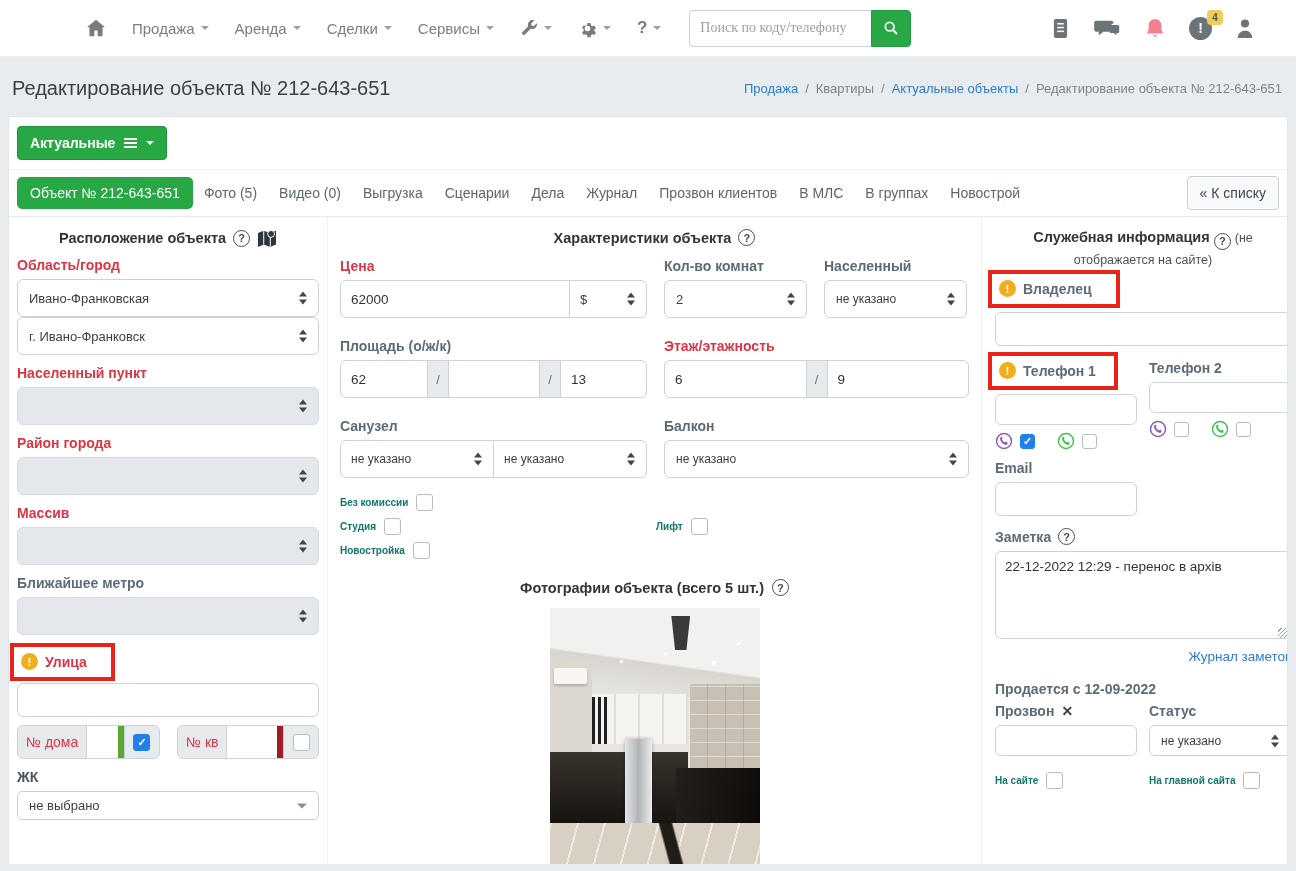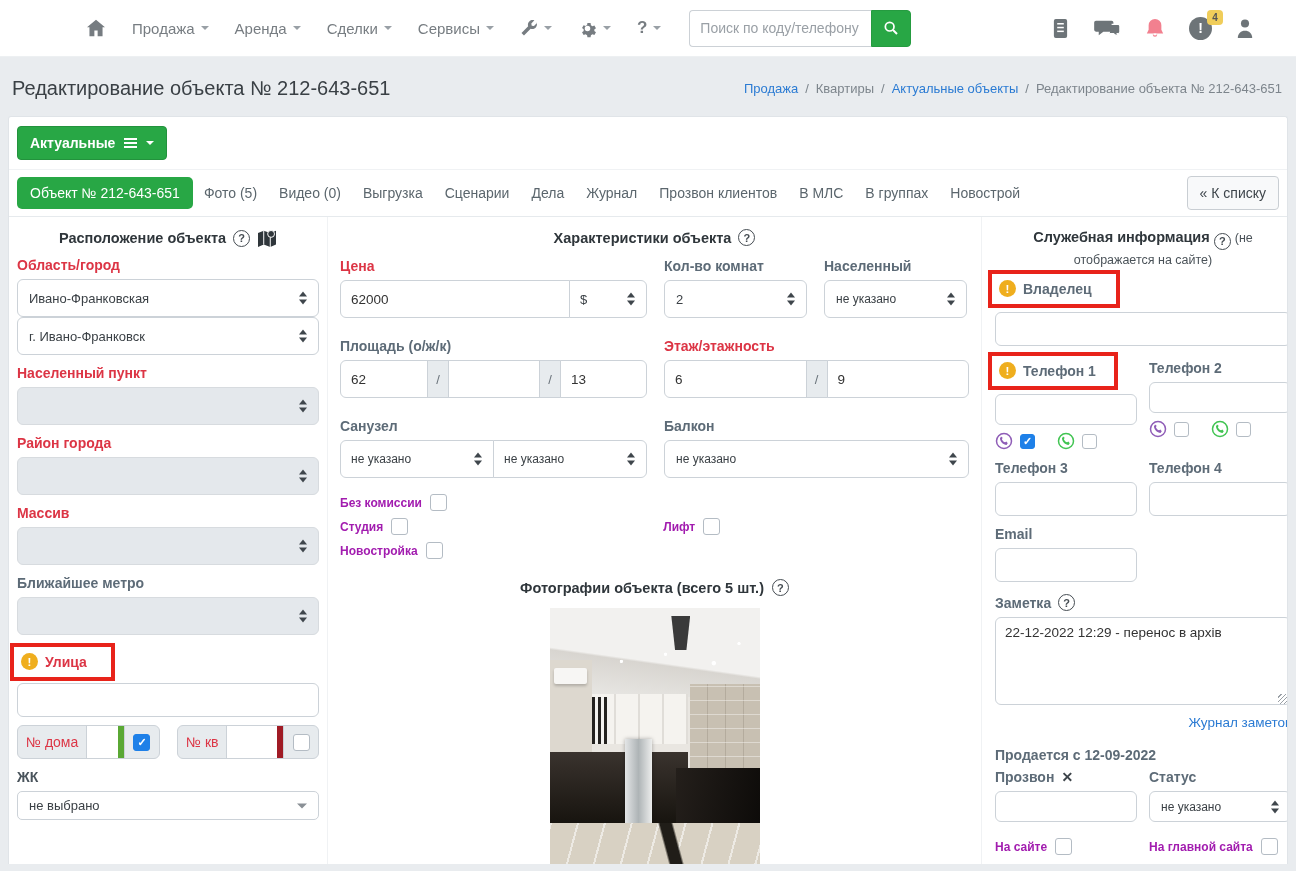--- a/index.html
+++ b/index.html
@@ -5,21 +5,21 @@
 *{box-sizing:border-box;margin:0;padding:0}
 html,body{width:1296px;height:871px;overflow:hidden}
 body{background:#e9ecef;font-family:"Liberation Sans",sans-serif}
 a{text-decoration:none}
 
 .navbar{height:57px;background:#fff;display:flex;align-items:center;padding:0 42px 0 86px;gap:26px;border-bottom:1px solid #edf0f2}
 .nav-item{display:inline-flex;align-items:center;gap:6px;color:#777d82;font-size:15px;cursor:pointer;white-space:nowrap}
 .caret{width:0;height:0;border-left:4px solid transparent;border-right:4px solid transparent;border-top:4px solid #99a0a6}
 .qmark{font-weight:700;font-size:17px;color:#777d82}
 .search-wrap{display:flex;margin-left:2px}
-.search-input{width:182px;height:37px;border:1px solid #ccd1d6;border-right:0;border-radius:4px 0 0 4px;padding:0 10px;font-size:14px;color:#4c1d95;outline:none;font-family:Liberation Sans, sans-serif}
+.search-input{width:182px;height:37px;border:1px solid #ccd1d6;border-right:0;border-radius:4px 0 0 4px;padding:0 10px;font-size:14px;color:#4c1d95;outline:none;font-family:Liberation Serif, serif}
 .search-input::placeholder{color:#9aa0a6}
 .search-btn{width:40px;height:37px;background:#28a745;border:1px solid #259b40;border-radius:0 4px 4px 0;display:flex;align-items:center;justify-content:center;cursor:pointer}
 .nav-right{margin-left:auto;display:flex;align-items:center;gap:24px}
 .alert-ic{position:relative;width:23px;height:23px;background:#6d7478;border-radius:50%;color:#fff;display:flex;align-items:center;justify-content:center;font-weight:700;font-size:14px;cursor:pointer}
 .alert-badge{position:absolute;top:-7px;right:-11px;background:#f0cd5a;border-radius:4px;min-width:16px;height:15px;display:flex;align-items:center;justify-content:center;font-size:10px;color:#555;font-weight:700;padding:0 3px}
 
 .page-head{display:flex;align-items:center;justify-content:space-between;padding:20px 14px 16px 12px}
 .page-title{font-size:20px;color:#3a4045;font-weight:400}
 .breadcrumb{font-size:13px;color:#7d858c;display:flex;gap:7px;align-items:center;white-space:nowrap}
 .breadcrumb a{color:#2b7bd3}
@@ -67,21 +67,21 @@
 .row{display:flex;gap:17px}
 .w307{width:307px}.w143{width:143px}.flex1{flex:1}
 .grp{display:flex;height:38px}
 .grp>*{border:1px solid #ccd2d8}
 .grp>*+*{margin-left:-1px}
 .grp>:first-child{border-radius:6px 0 0 6px}
 .grp>:last-child{border-radius:0 6px 6px 0}
 .ginp{height:38px;padding:0 10px;font-size:13.5px;color:#333;outline:none;background:#fff;min-width:0;font-family:"Liberation Sans",sans-serif}
 .gsep{width:22px;background:#e7ebee;color:#6a737a;display:flex;align-items:center;justify-content:center;font-size:13px;flex:none}
 .gsel{position:relative;background:#fff;display:flex;align-items:center;padding:0 26px 0 10px;font-size:13px;color:#3b4146;cursor:pointer}
-.cbrow{display:flex;align-items:center;gap:8px;margin:7px 0;font-weight:700;font-size:12px;color:#a21caf}
+.cbrow{display:flex;align-items:center;gap:8px;margin:7px 0;font-weight:700;font-size:10px;color:#0f766e}
 .photos-title{display:flex;align-items:center;justify-content:center;gap:8px;font-weight:700;font-size:14.5px;color:#2f363b;margin-top:20px}
 
 .ph{position:relative;width:210px;height:262px;margin:12px auto 0;background:#e9e6e1;overflow:hidden;cursor:pointer}
 .ph div{position:absolute}
 .ph-ceil{left:0;top:0;right:0;height:34%;background-image:radial-gradient(circle 3px at 14% 72%,#fff 0 45%,transparent 65%),radial-gradient(circle 3px at 34% 60%,#fff 0 45%,transparent 65%),radial-gradient(circle 3px at 55% 52%,#fff 0 45%,transparent 65%),radial-gradient(circle 4px at 78% 62%,#fff 0 45%,transparent 65%),radial-gradient(circle 3px at 90% 40%,#fff 0 45%,transparent 65%),linear-gradient(188deg,#f2f1ef 58%,#d8d5d0 60%,#ebeae7 100%)}
 .ph-lamp{left:58%;top:3%;width:9%;height:13%;background:#3a3a3a;clip-path:polygon(0 0,100% 0,80% 100%,20% 100%)}
 .ph-wallL{left:0;top:20%;width:20%;height:50%;background:#ddd8cf}
 .ph-ac{left:2%;top:23%;width:16%;height:6%;background:#f7f6f4;border-radius:2px;box-shadow:0 2px 3px rgba(0,0,0,.2)}
 .ph-upper{left:20%;top:33%;width:46%;height:19%;background:repeating-linear-gradient(90deg,#f5f3ef 0 22px,#e0ddd8 22px 24px)}
 .ph-stripes{left:20%;top:34%;width:9%;height:18%;background:repeating-linear-gradient(90deg,#23211f 0 3px,#f3f2f0 3px 6px)}
@@ -508,30 +508,20 @@
             <span class="gap"></span>
             <svg width="18" height="18" viewBox="0 0 24 24">
                 <circle cx="12" cy="12" r="10" fill="none" stroke="#41c452" stroke-width="2"></circle>
                 <path d="M8 6l2.2 1.8-1 1.7c.8 2 2.3 3.5 4.3 4.3l1.7-1L17 15l-1.6 2.4c-4.5-.6-8.2-4.3-8.8-8.8L8 6z" fill="#41c452"></path>
               </svg>
             <span class="cb cb15"></span>
           </div>
         </div>
       </div>
 
-      <div class="two" style="margin-top:10px">
-        <div class="half">
-          <div class="lbl gray" style="margin:0 0 6px">Телефон 3</div>
-          <input class="inp31" style="height: 34px;">
-        </div>
-        <div class="half">
-          <div class="lbl gray" style="margin:0 0 6px">Телефон 4</div>
-          <input class="inp31" style="height: 34px;">
-        </div>
-      </div>
 
       <div class="two" style="margin-top:10px">
         <div class="half">
           <div class="lbl gray" style="margin:0 0 6px">Email</div>
           <input class="inp31" style="height: 34px;">
         </div>
       </div>
 
       <div class="lbl gray" style="margin-top:12px">
         <span>Заметка</span>

